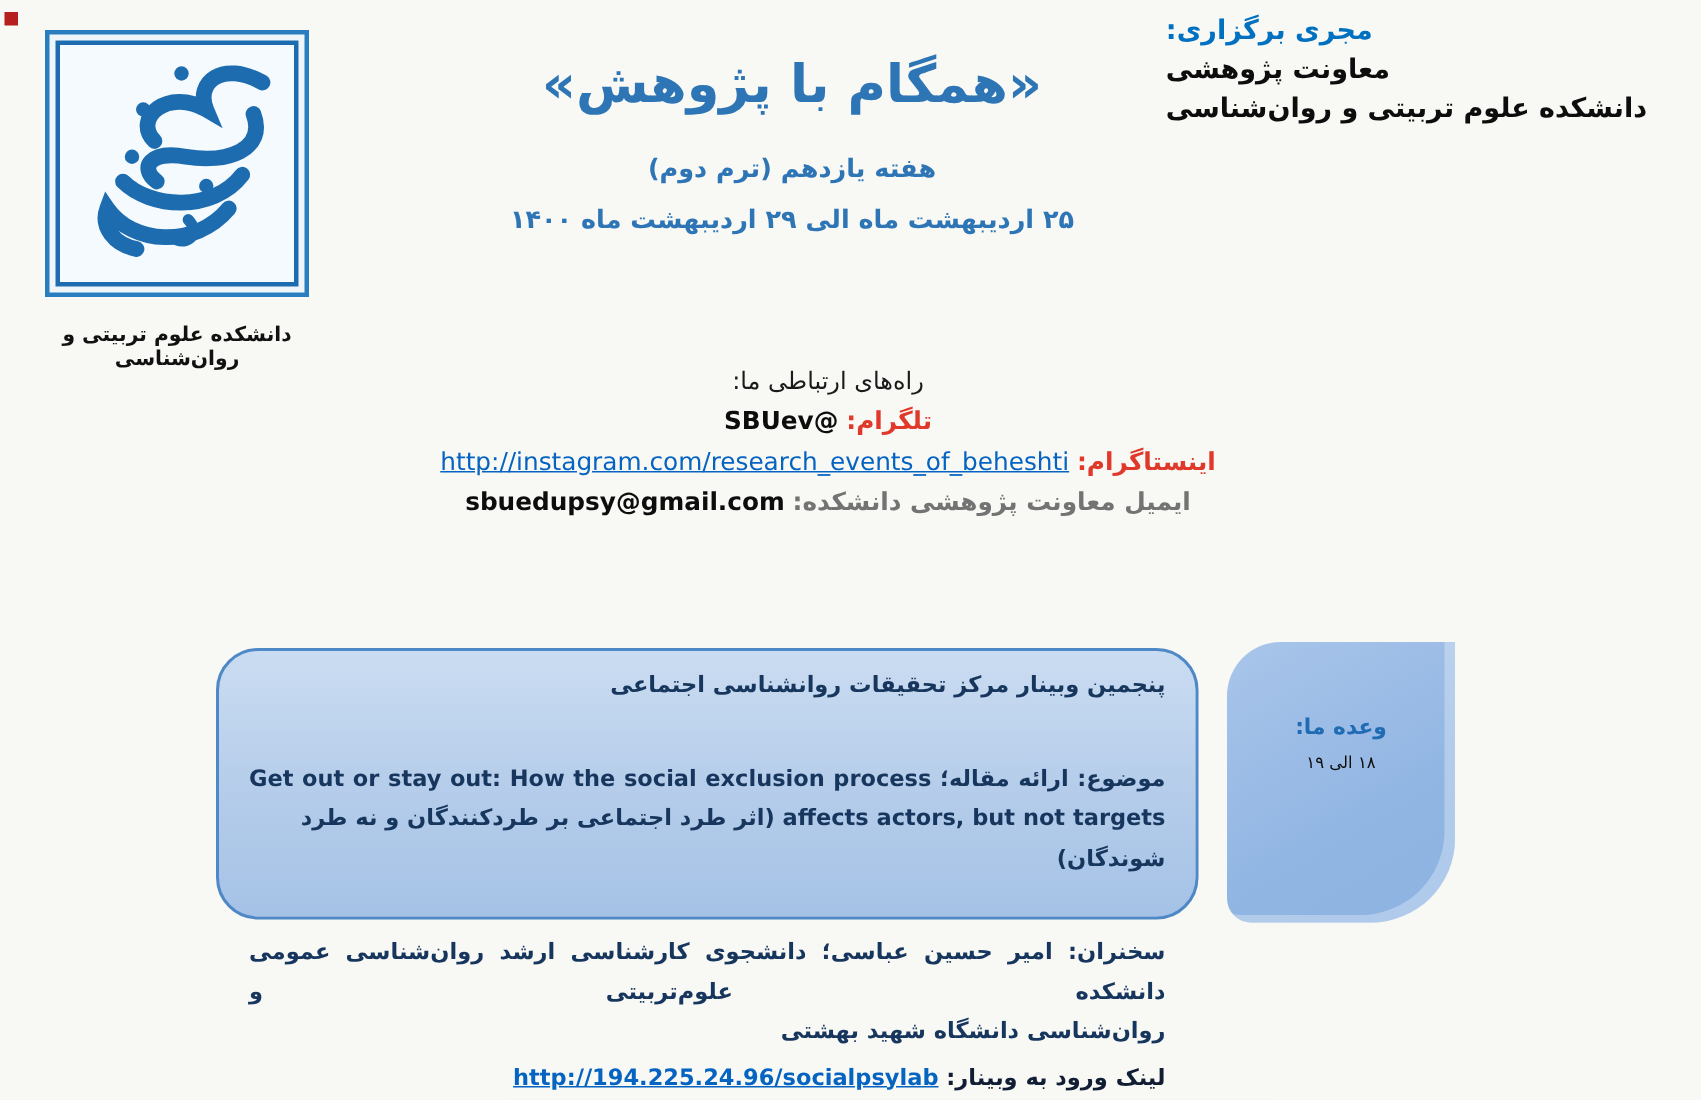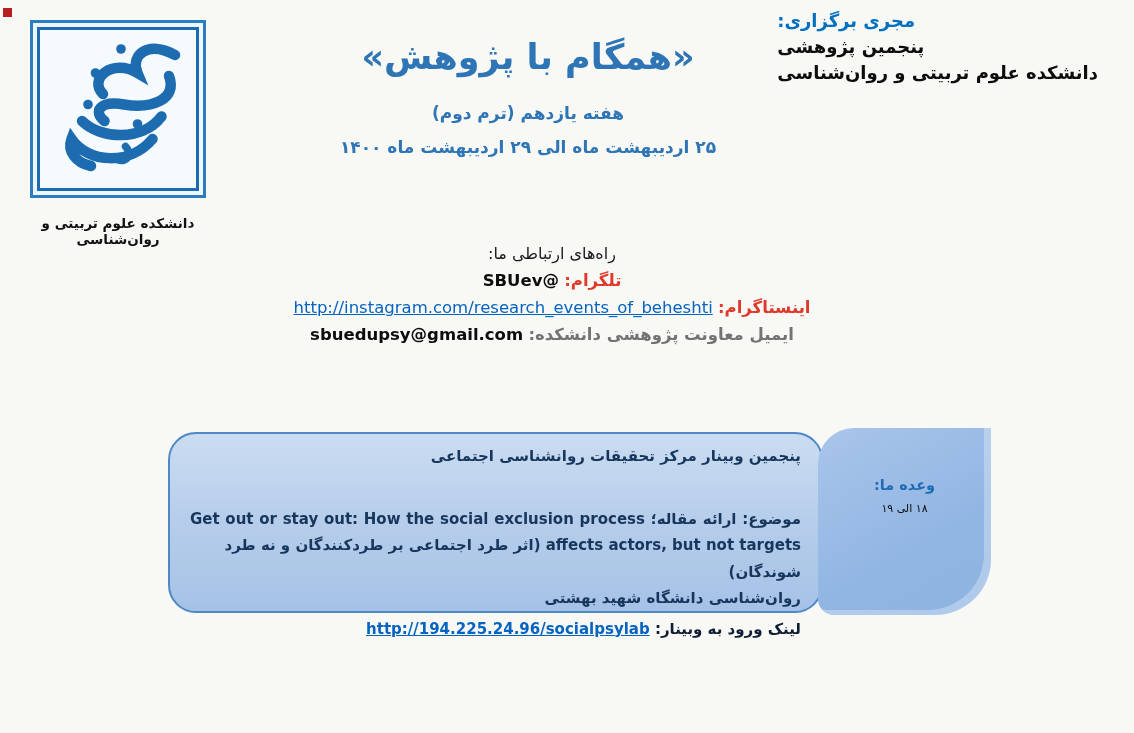--- a/index.html
+++ b/index.html
@@ -40,35 +40,35 @@
   
   .contact-block{position:absolute;left:252px;top:240px;width:600px;text-align:center;line-height:27px;}
   .contact-heading{font-size:16px;color:#1a1a1a;}
   .contact-line{font-size:16.5px;}
   .lbl-red{color:#e0392b;font-weight:600;}
   .lbl-purple{color:#737373;font-weight:600;}
   .val-bold{color:#0d0d0d;font-weight:bold;}
   a.link{color:#0563c1;text-decoration:underline;cursor:pointer;}
   
   .webinar-card{
-    position:absolute;left:168px;top:432px;width:655px;height:181px;box-sizing:border-box;
+    position:absolute;left:144px;top:432px;width:655px;height:181px;box-sizing:border-box;
     border:2.5px solid #4f88c6;border-radius:28px;
     background:linear-gradient(180deg,#cadcf1 0%,#b4ccea 55%,#a5c2e6 100%);
     padding:9px 20px 0 20px;
     color:#17365d;font-size:15px;font-weight:bold;line-height:26.5px;
   }
   .card-title{text-align:right;}
   .card-line{text-align:right;}
   .card-line.justify{text-align:justify;text-align-last:justify;margin-top:36px;}
   .link-line{margin-top:4px;}
   .link-line .link{font-weight:bold;}
   .link-label{color:#101d33;}
   
   .schedule-card{
-    position:absolute;left:818px;top:428px;width:173px;height:187px;box-sizing:border-box;
+    position:absolute;left:818px;top:428px;width:152px;height:187px;box-sizing:border-box;
     border-radius:36px 0 56px 16px;
     background:linear-gradient(150deg,#a9c5ea 0%,#92b6e3 60%,#8db3e2 100%);
     box-shadow:inset -7px -5px 0 rgba(255,255,255,0.30);
     text-align:center;padding-top:46px;line-height:23px;
   }
   .schedule-heading{font-size:14.5px;font-weight:bold;color:#1f6cb5;}
   .schedule-date{font-size:15.5px;font-weight:bold;color:#0d0d0d;}
   .schedule-time{font-size:11px;font-weight:normal;color:#0d0d0d;}
 </style>
 </head>
@@ -98,21 +98,21 @@
   <div class="logo-caption" dir="rtl">دانشکده علوم تربیتی و روان‌شناسی</div>
 
   <div class="title-block">
     <div class="main-title" dir="rtl">«همگام با پژوهش»</div>
     <div class="subtitle" dir="rtl">هفته یازدهم (ترم دوم)</div>
     <div class="date-line" dir="rtl">۲۵ اردیبهشت ماه الی ۲۹ اردیبهشت ماه ۱۴۰۰</div>
   </div>
 
   <div class="organizer-block" dir="rtl">
     <div class="organizer-label">مجری برگزاری:</div>
-    <div class="organizer-line">پنجمین پژوهشی</div>
+    <div class="organizer-line">معاونت پژوهشی</div>
     <div class="organizer-line">دانشکده علوم تربیتی و روان‌شناسی</div>
   </div>
 
   <div class="contact-block" dir="rtl">
     <div class="contact-heading">راه‌های ارتباطی ما:</div>
     <div class="contact-line">
       <span class="lbl-red">تلگرام:</span>
       <span class="val-bold">@SBUev</span>
     </div>
     <div class="contact-line">
@@ -122,20 +122,21 @@
     <div class="contact-line">
       <span class="lbl-purple">ایمیل معاونت پژوهشی دانشکده:</span>
       <span class="val-bold">sbuedupsy@gmail.com</span>
     </div>
   </div>
 
   <div class="webinar-card" dir="rtl">
     <div class="card-title">پنجمین وبینار مرکز تحقیقات روانشناسی اجتماعی</div>
     <div class="card-line justify">موضوع: ارائه مقاله؛ Get out or stay out: How the social exclusion process</div>
     <div class="card-line">affects actors, but not targets (اثر طرد اجتماعی بر طردکنندگان و نه طرد شوندگان)</div>
+    <div class="card-line justify">سخنران: امیر حسین عباسی؛ دانشجوی کارشناسی ارشد روان‌شناسی عمومی دانشکده علوم‌تربیتی و</div>
     <div class="card-line">روان‌شناسی دانشگاه شهید بهشتی</div>
     <div class="card-line link-line">
       <span class="link-label">لینک ورود به وبینار:</span>
       <a class="link">http://194.225.24.96/socialpsylab</a>
     </div>
   </div>
 
   <div class="schedule-card" dir="rtl">
     <div class="schedule-heading">وعده ما:</div>
     <div class="schedule-time">۱۸ الی ۱۹</div>

